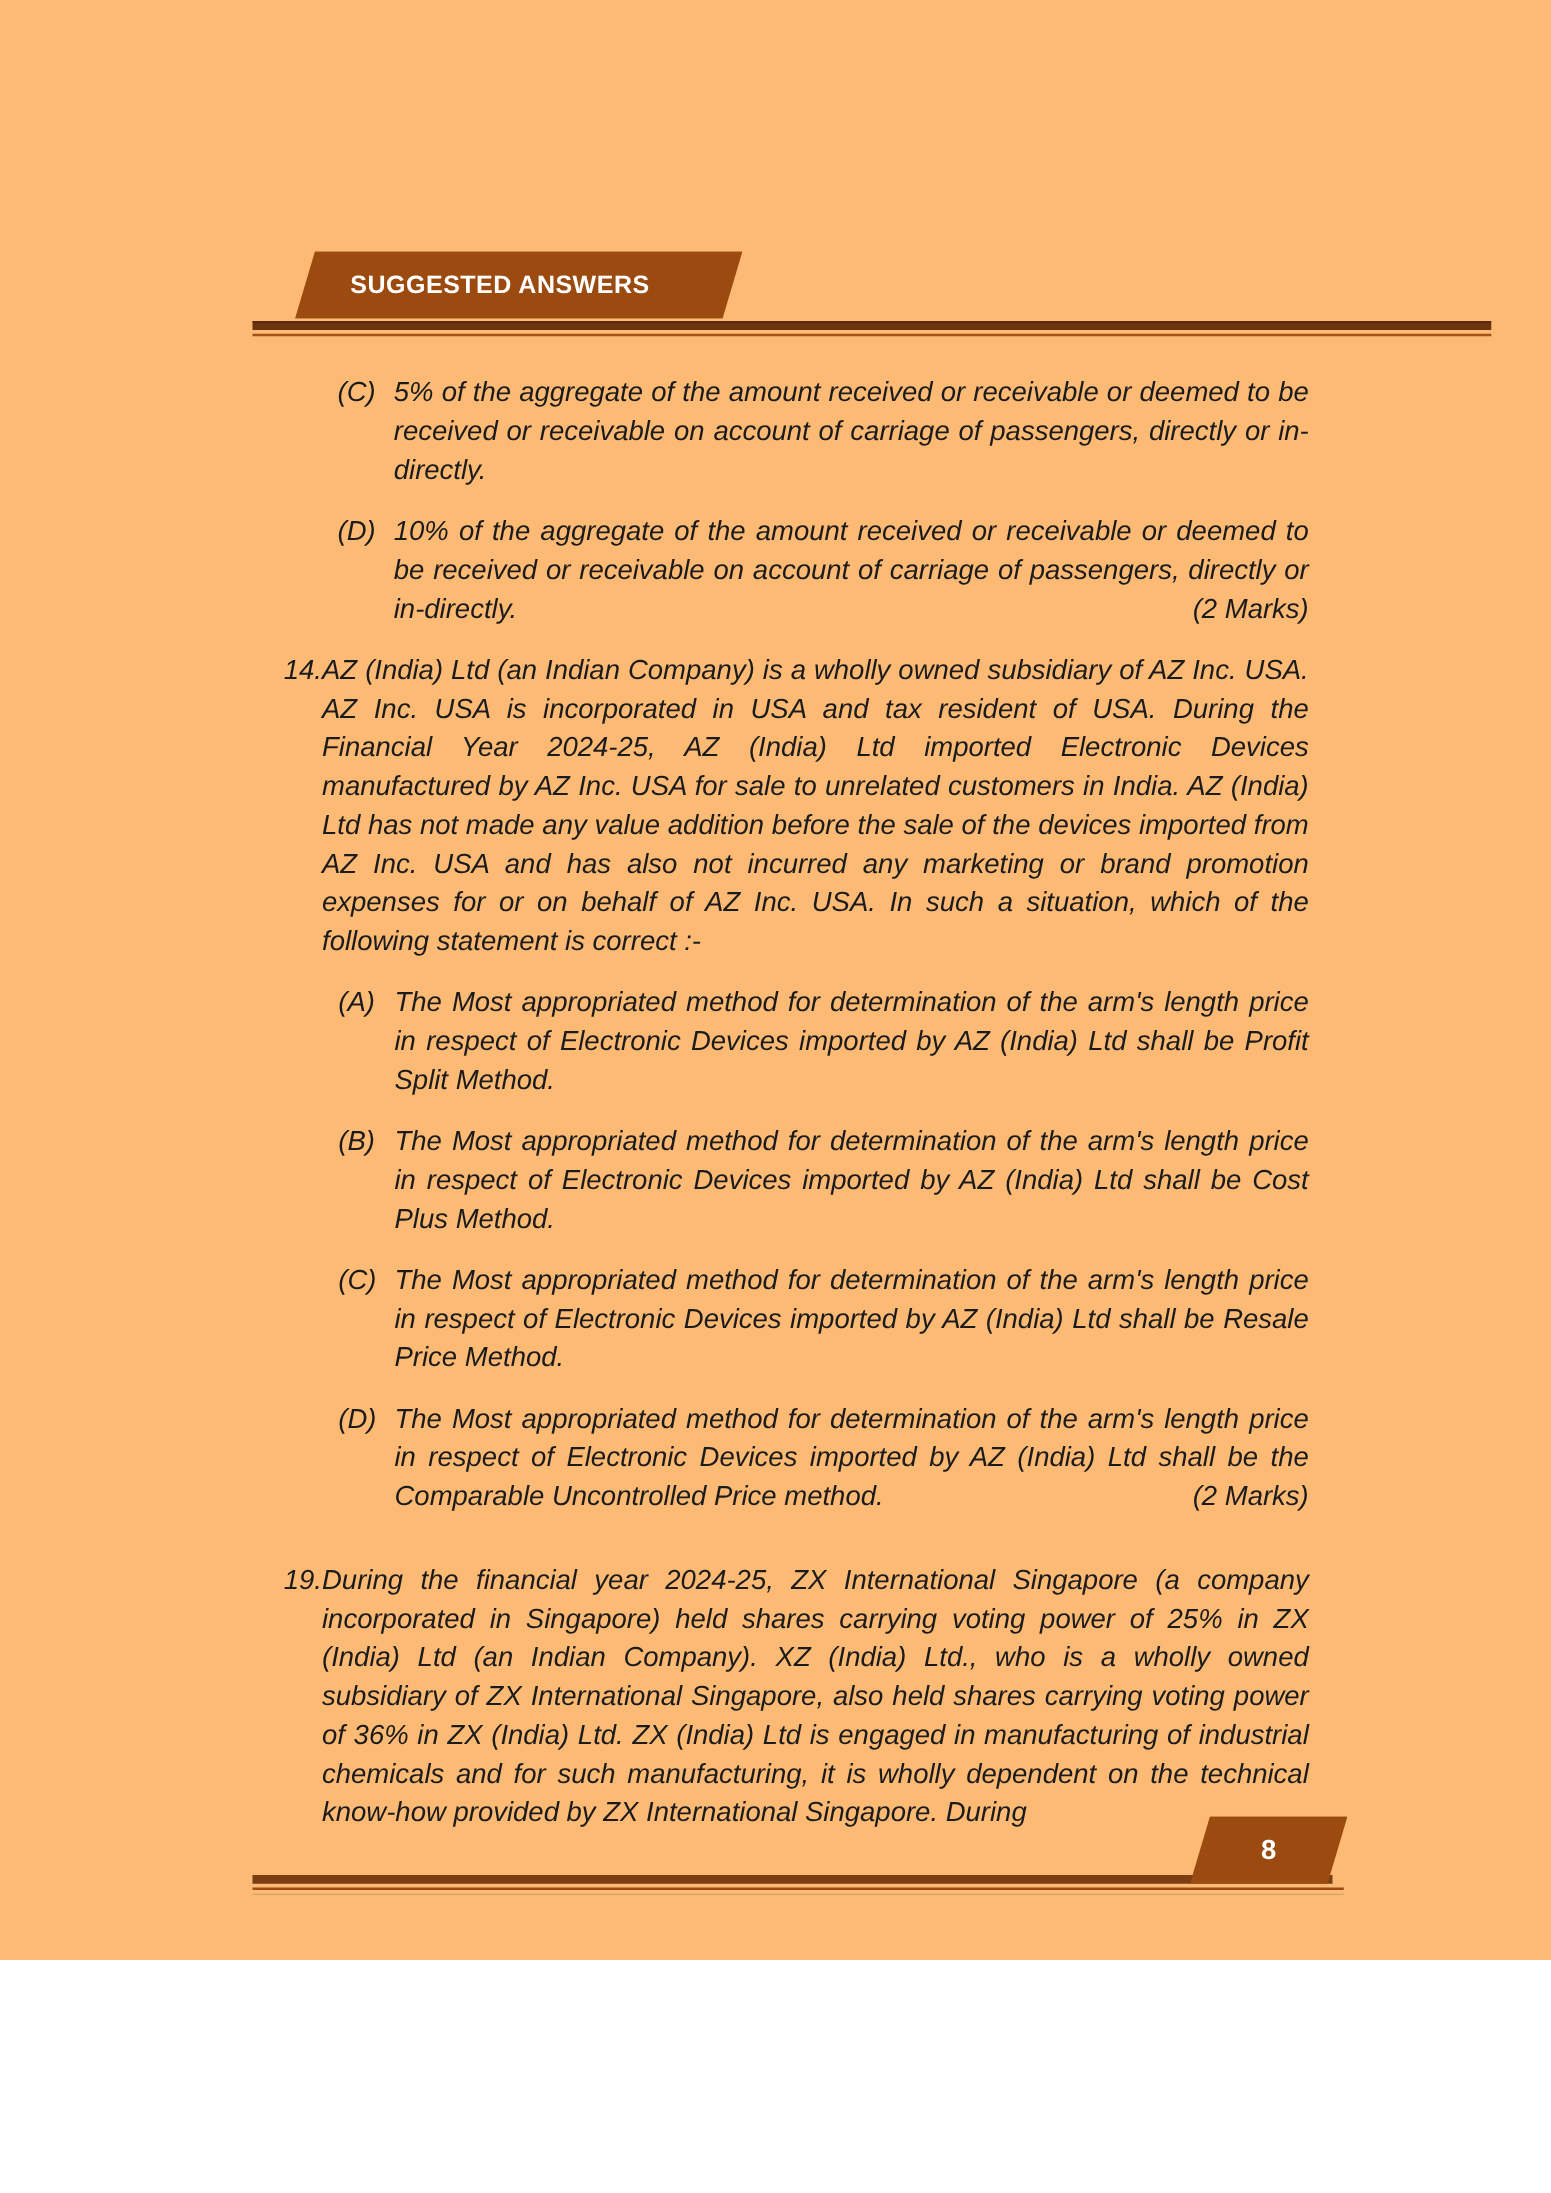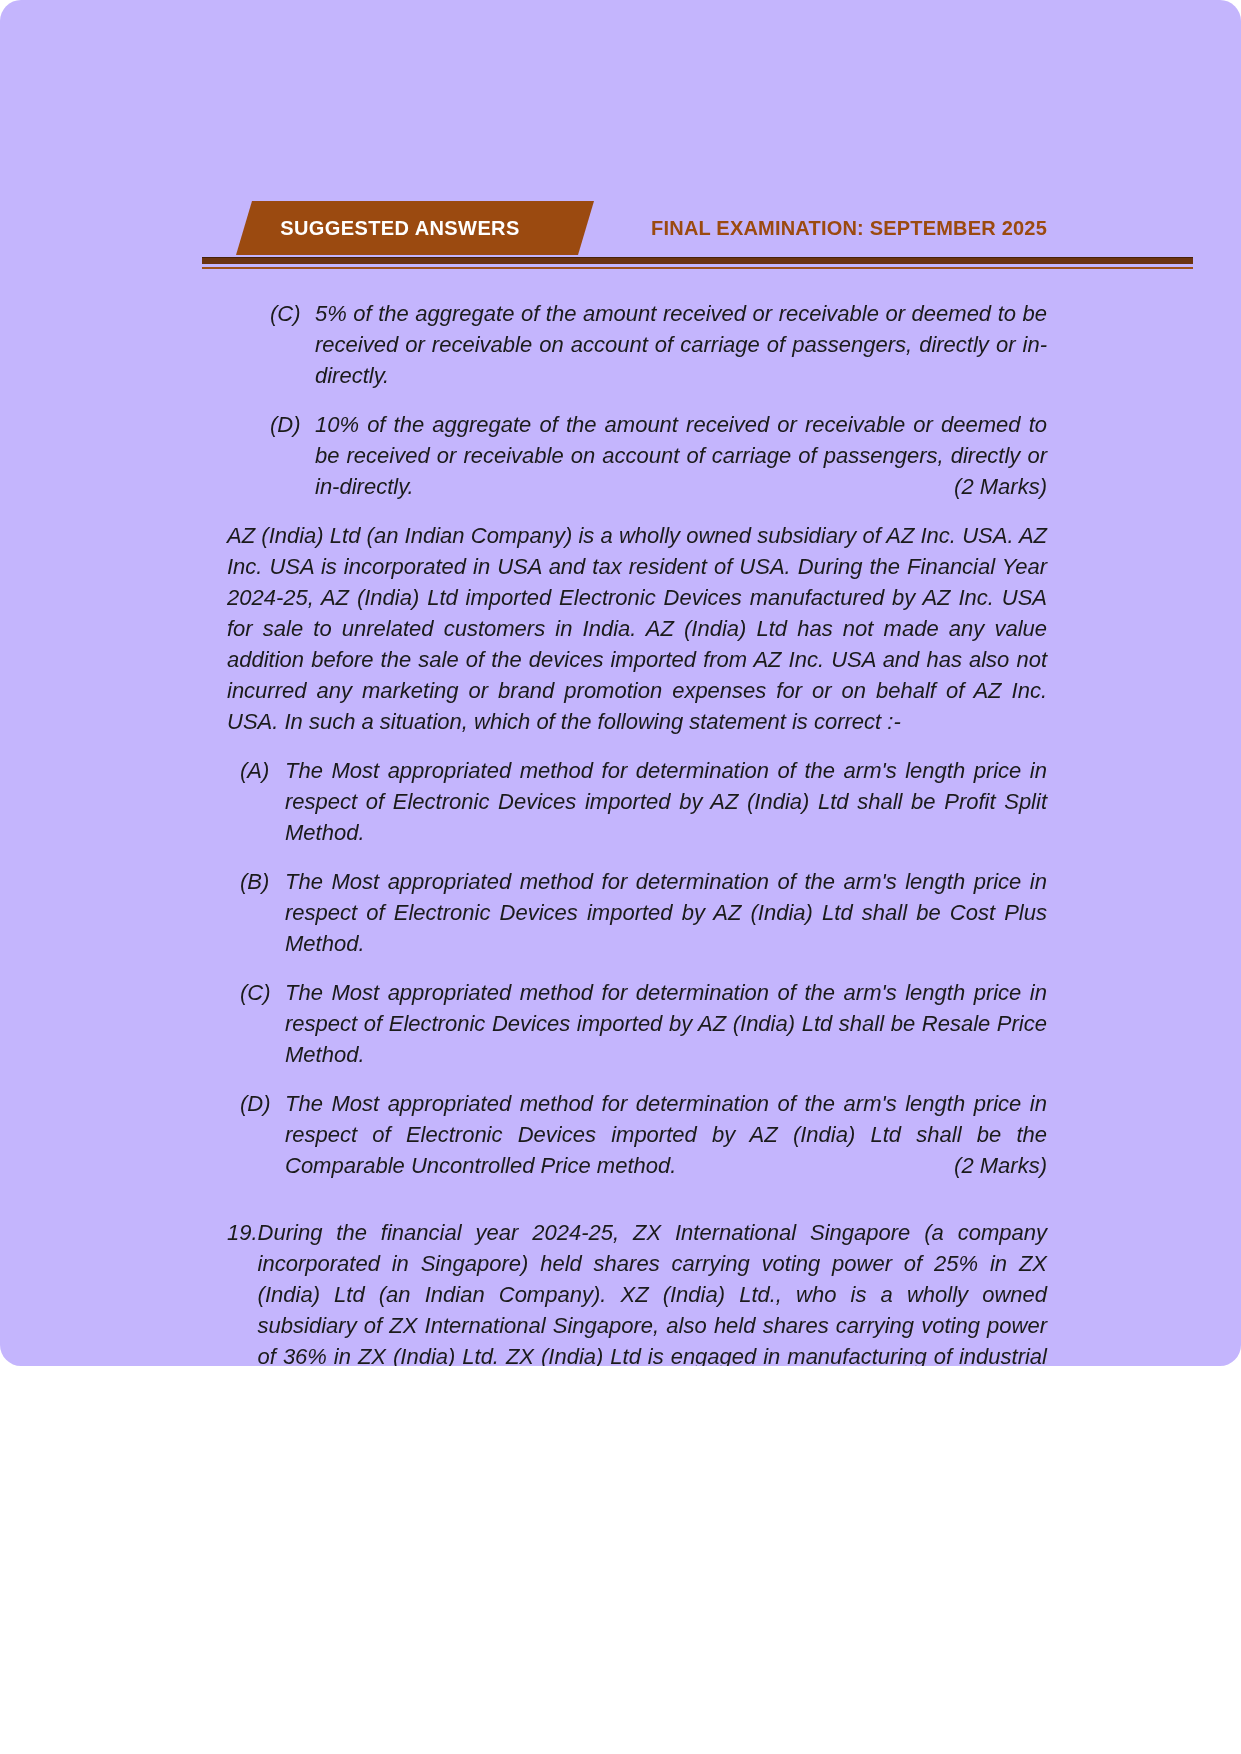--- a/index.html
+++ b/index.html
@@ -1,23 +1,22 @@
 <!DOCTYPE html>
 <html><head>
 <meta charset="utf-8">
 <style>
   html,body{margin:0;padding:0;background:#ffffff;}
   .page{
     position:relative;
-    width:1241px;height:1366px;
-    background:#c4b5fd;
+    width:1241px;height:1568px;
+    background:#fdba74;
     font-family:"Liberation Sans","DejaVu Sans",sans-serif;
     color:#1b1b1b;
     overflow:hidden;
-    border-radius:21px;
   }
   
   .banner{
     position:absolute;left:236px;top:201px;width:358px;height:54px;
     background:#9B4A10;
     -webkit-clip-path:polygon(16px 0,100% 0,calc(100% - 16px) 100%,0 100%);
     clip-path:polygon(16px 0,100% 0,calc(100% - 16px) 100%,0 100%);
     display:flex;align-items:center;justify-content:center;
   }
   .banner-label{
@@ -74,21 +73,20 @@
   .page-number{color:#ffffff;font-weight:bold;font-size:22px;}
 </style>
 </head>
 <body>
 
 <div class="page">
 
   <div class="banner">
     <span class="banner-label">SUGGESTED ANSWERS</span>
   </div>
-  <div class="exam-title">FINAL EXAMINATION: SEPTEMBER 2025</div>
   <div class="header-rule-thick"></div>
   <div class="header-rule-thin"></div>
 
   <div class="content">
 
     <div class="opt-row">
       <div class="opt-letter">(C)</div>
       <div class="opt-text">
         <span>5% of the aggregate of the amount received or receivable or deemed to be received or receivable on account of carriage of passengers, directly or in-directly.</span>
       </div>
@@ -96,20 +94,21 @@
 
     <div class="opt-row">
       <div class="opt-letter">(D)</div>
       <div class="opt-text">
         <span>10% of the aggregate of the amount received or receivable or deemed to be received or receivable on account of carriage of passengers, directly or in-directly.</span>
         <span class="marks">(2 Marks)</span>
       </div>
     </div>
 
     <div class="q-row">
+      <div class="q-number">14.</div>
       <div class="q-body">
         <div class="q-text">AZ (India) Ltd (an Indian Company) is a wholly owned subsidiary of AZ Inc. USA. AZ Inc. USA is incorporated in USA and tax resident of USA. During the Financial Year 2024-25, AZ (India) Ltd imported Electronic Devices manufactured by AZ Inc. USA for sale to unrelated customers in India. AZ (India) Ltd has not made any value addition before the sale of the devices imported from AZ Inc. USA and has also not incurred any marketing or brand promotion expenses for or on behalf of AZ Inc. USA. In such a situation, which of the following statement is correct :-</div>
 
         <div class="opt-row">
           <div class="opt-letter">(A)</div>
           <div class="opt-text">
             <span>The Most appropriated method for determination of the arm's length price in respect of Electronic Devices imported by AZ (India) Ltd shall be Profit Split Method.</span>
           </div>
         </div>
 

